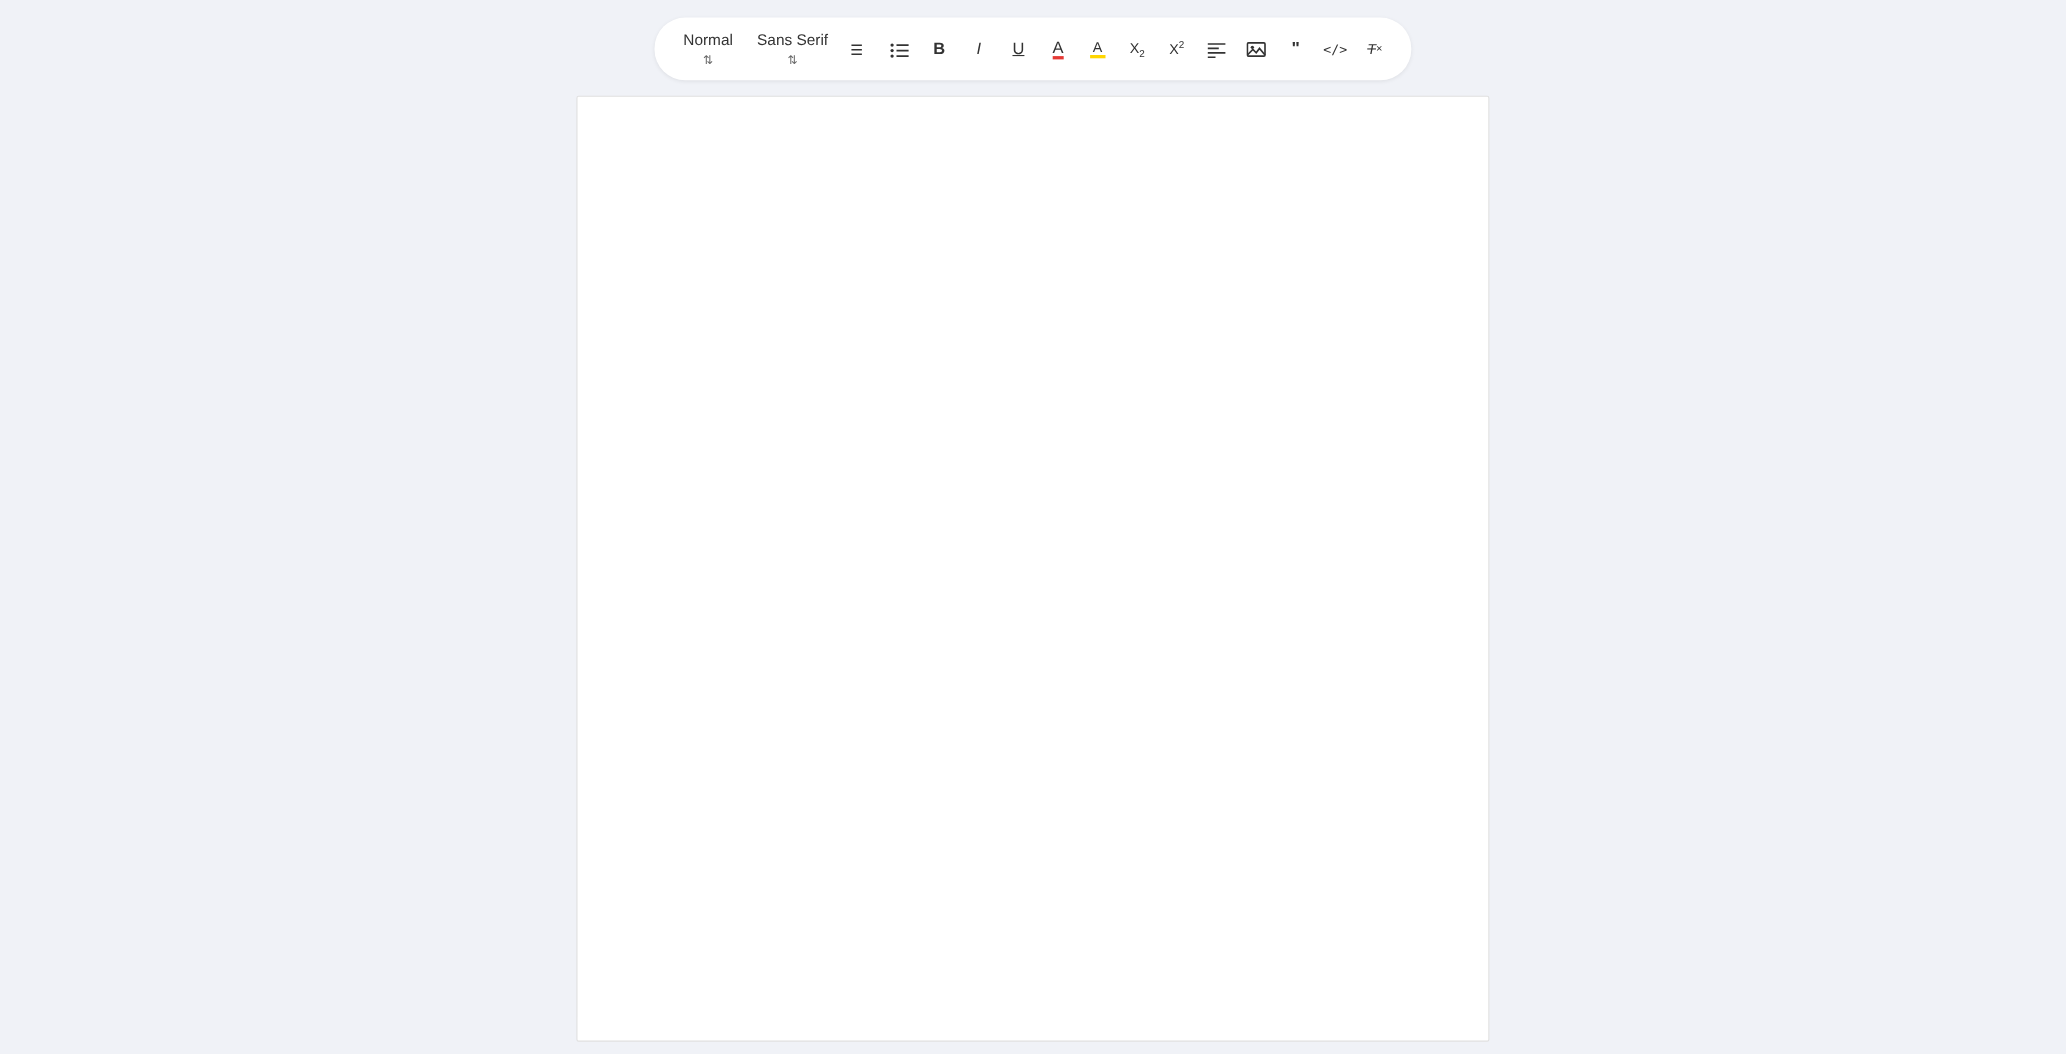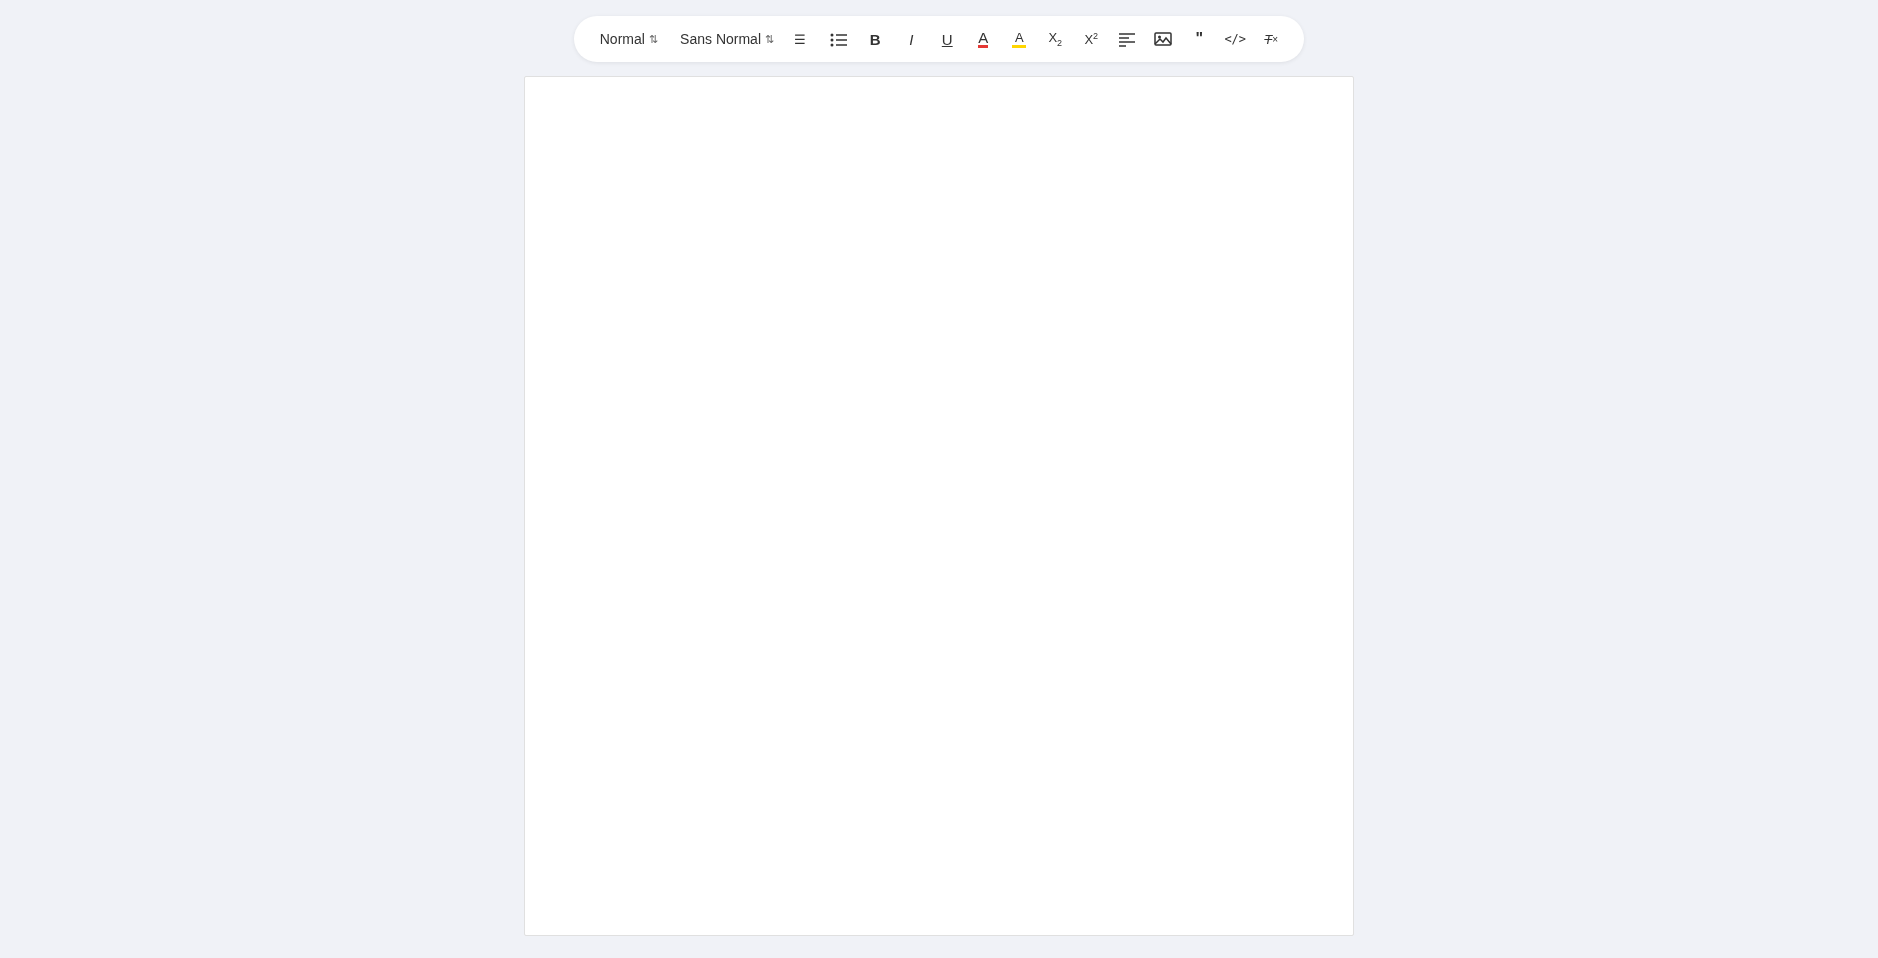--- a/index.html
+++ b/index.html
@@ -34,20 +34,21 @@
       display: flex;
       align-items: center;
       gap: 4px;
       padding: 4px 8px;
       border: none;
       background: transparent;
       cursor: pointer;
       font-size: 14px;
       color: #333;
       border-radius: 6px;
+      flex-direction: column;
     }
 
     .select-arrow {
       font-size: 11px;
       color: #666;
     }
 
     .toolbar-btn {
       display: flex;
       align-items: center;
@@ -86,21 +87,21 @@
 <body>
 
 <div class="toolbar">
 
   <div class="toolbar-select">
     <span>Normal</span>
     <span class="select-arrow">⇅</span>
   </div>
 
   <div class="toolbar-select">
-    <span>Sans Normal</span>
+    <span>Sans Serif</span>
     <span class="select-arrow">⇅</span>
   </div>
 
   <button class="toolbar-btn" title="Ordered List">
     <svg width="18" height="18" viewBox="0 0 18 18" fill="none" xmlns="http://www.w3.org/2000/svg">
       <text x="0" y="14" font-size="13" fill="#333" font-family="Arial">☰</text>
     </svg>
   </button>
 
   <button class="toolbar-btn" title="Unordered List">

